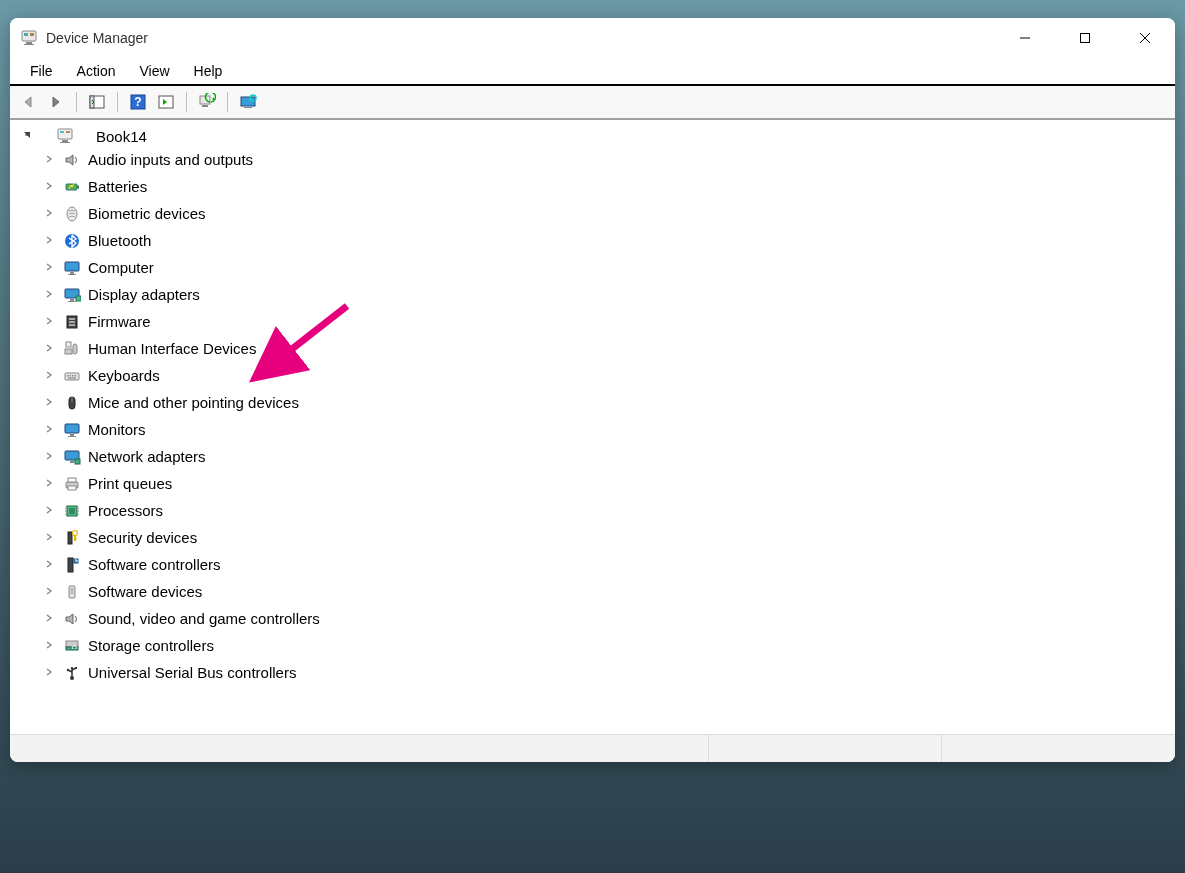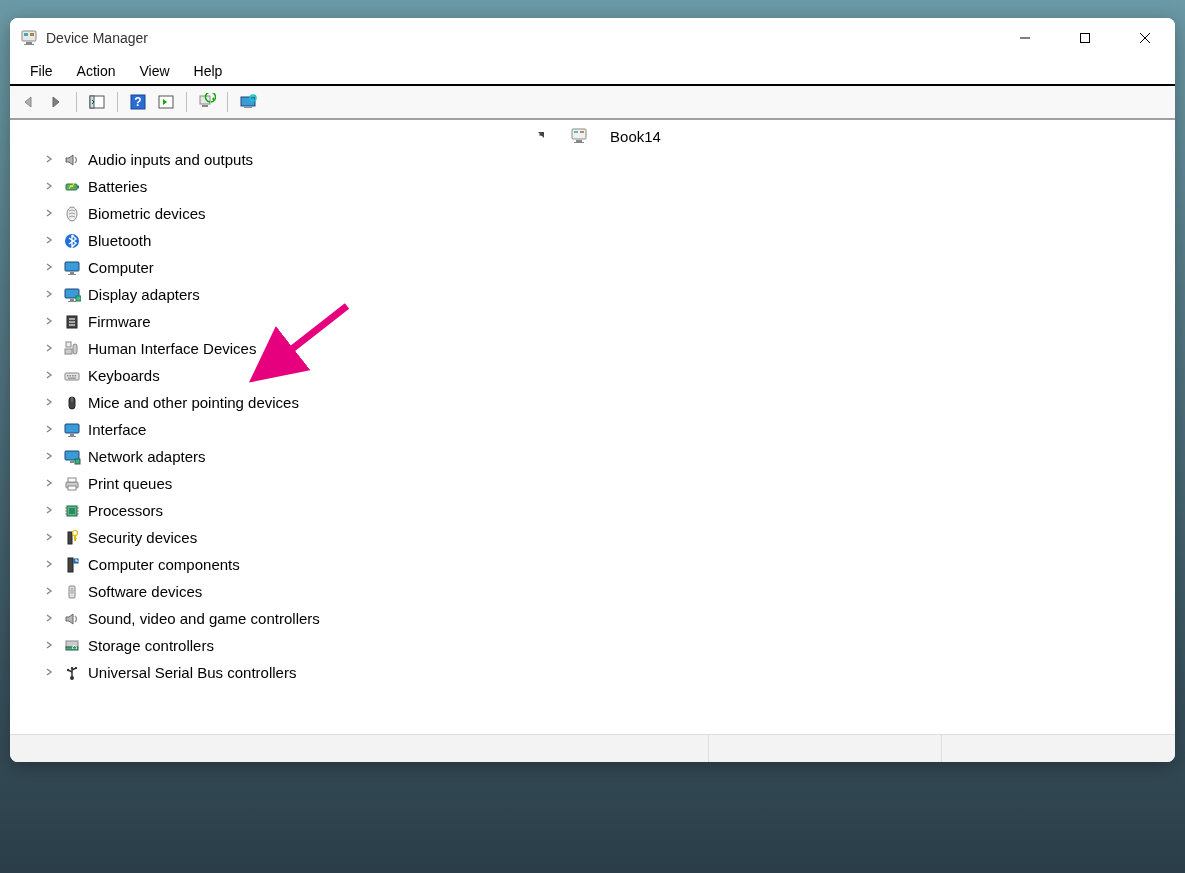--- a/index.html
+++ b/index.html
@@ -104,21 +104,20 @@
       overflow-y: auto;
       padding: 6px 0 0 10px;
       background: #ffffff;
       font-size: 15px;
     }
     .tree-root {
       display: flex;
       align-items: center;
       gap: 22px;
       padding: 1px 0;
-      justify-content: center;
     }
     .tree-root .chevron {
       width: 14px;
       text-align: center;
       color: #666;
       font-size: 12px;
     }
     .tree-root .node-icon {
       width: 18px;
       height: 18px;
@@ -424,21 +423,21 @@
           <span class="chevron"><svg width="10" height="10" viewBox="0 0 10 10">
               <path d="M3 2 L7 5 L3 8" fill="none" stroke="#888" stroke-width="1.4"></path>
             </svg></span>
           <span class="node-icon">
             <svg width="18" height="18" viewBox="0 0 18 18">
               <rect x="2" y="3" width="14" height="9" rx="1" fill="#3a9bd9" stroke="#247"></rect>
               <rect x="7" y="13" width="4" height="2" fill="#888"></rect>
               <rect x="5" y="15" width="8" height="1" fill="#888"></rect>
             </svg>
           </span>
-          <span class="label">Interface</span>
+          <span class="label">Monitors</span>
         </div>
         <div class="tree-node">
           <span class="chevron"><svg width="10" height="10" viewBox="0 0 10 10">
               <path d="M3 2 L7 5 L3 8" fill="none" stroke="#888" stroke-width="1.4"></path>
             </svg></span>
           <span class="node-icon">
             <svg width="18" height="18" viewBox="0 0 18 18">
               <rect x="2" y="3" width="14" height="9" rx="1" fill="#3a9bd9" stroke="#247"></rect>
               <rect x="7" y="13" width="4" height="2" fill="#888"></rect>
               <rect x="12" y="11" width="5" height="5" fill="#4a8" stroke="#264"></rect>
@@ -496,21 +495,21 @@
           <span class="chevron"><svg width="10" height="10" viewBox="0 0 10 10">
               <path d="M3 2 L7 5 L3 8" fill="none" stroke="#888" stroke-width="1.4"></path>
             </svg></span>
           <span class="node-icon">
             <svg width="18" height="18" viewBox="0 0 18 18">
               <rect x="5" y="2" width="5" height="14" fill="#444" stroke="#222"></rect>
               <rect x="11" y="3" width="4" height="4" fill="#2a8ad6" stroke="#158"></rect>
               <path d="M13 5 L13 3 M13 5 L15 5" stroke="#fff"></path>
             </svg>
           </span>
-          <span class="label">Computer components</span>
+          <span class="label">Software controllers</span>
         </div>
         <div class="tree-node">
           <span class="chevron"><svg width="10" height="10" viewBox="0 0 10 10">
               <path d="M3 2 L7 5 L3 8" fill="none" stroke="#888" stroke-width="1.4"></path>
             </svg></span>
           <span class="node-icon">
             <svg width="18" height="18" viewBox="0 0 18 18">
               <rect x="6" y="3" width="6" height="12" rx="1" fill="#e0e0e0" stroke="#888"></rect>
               <rect x="7.5" y="5" width="3" height="6" fill="#bbb"></rect>
             </svg>

